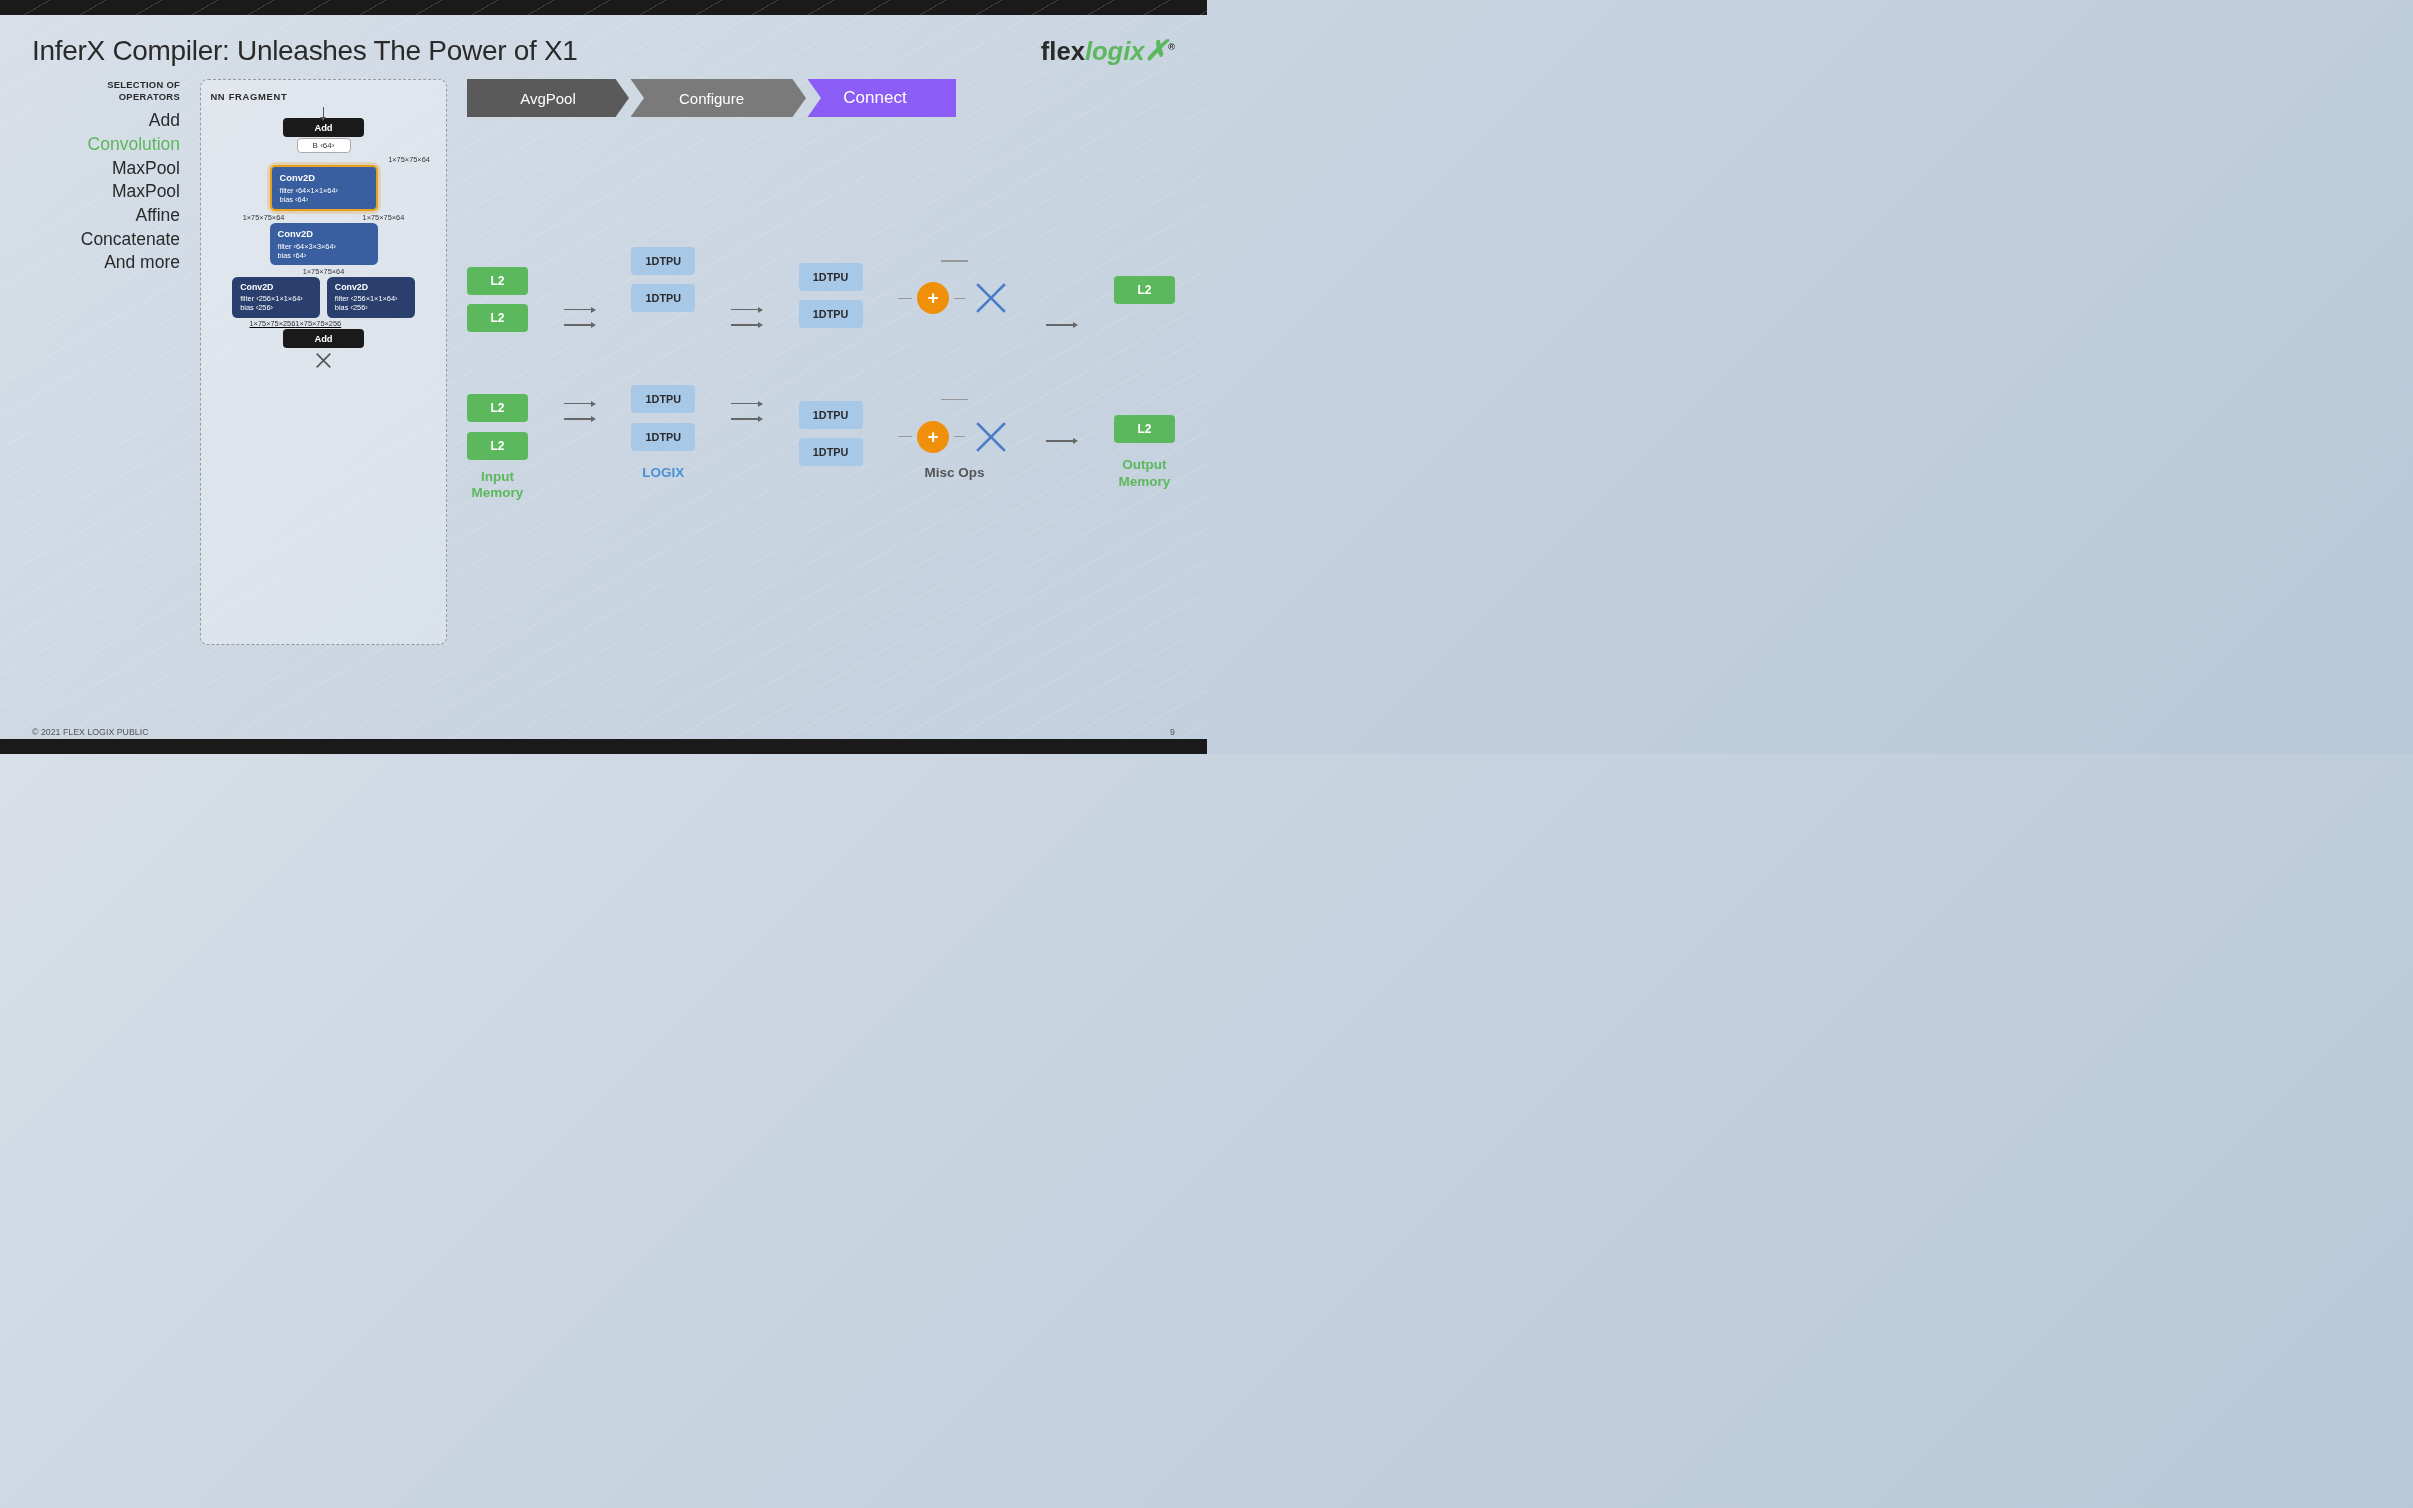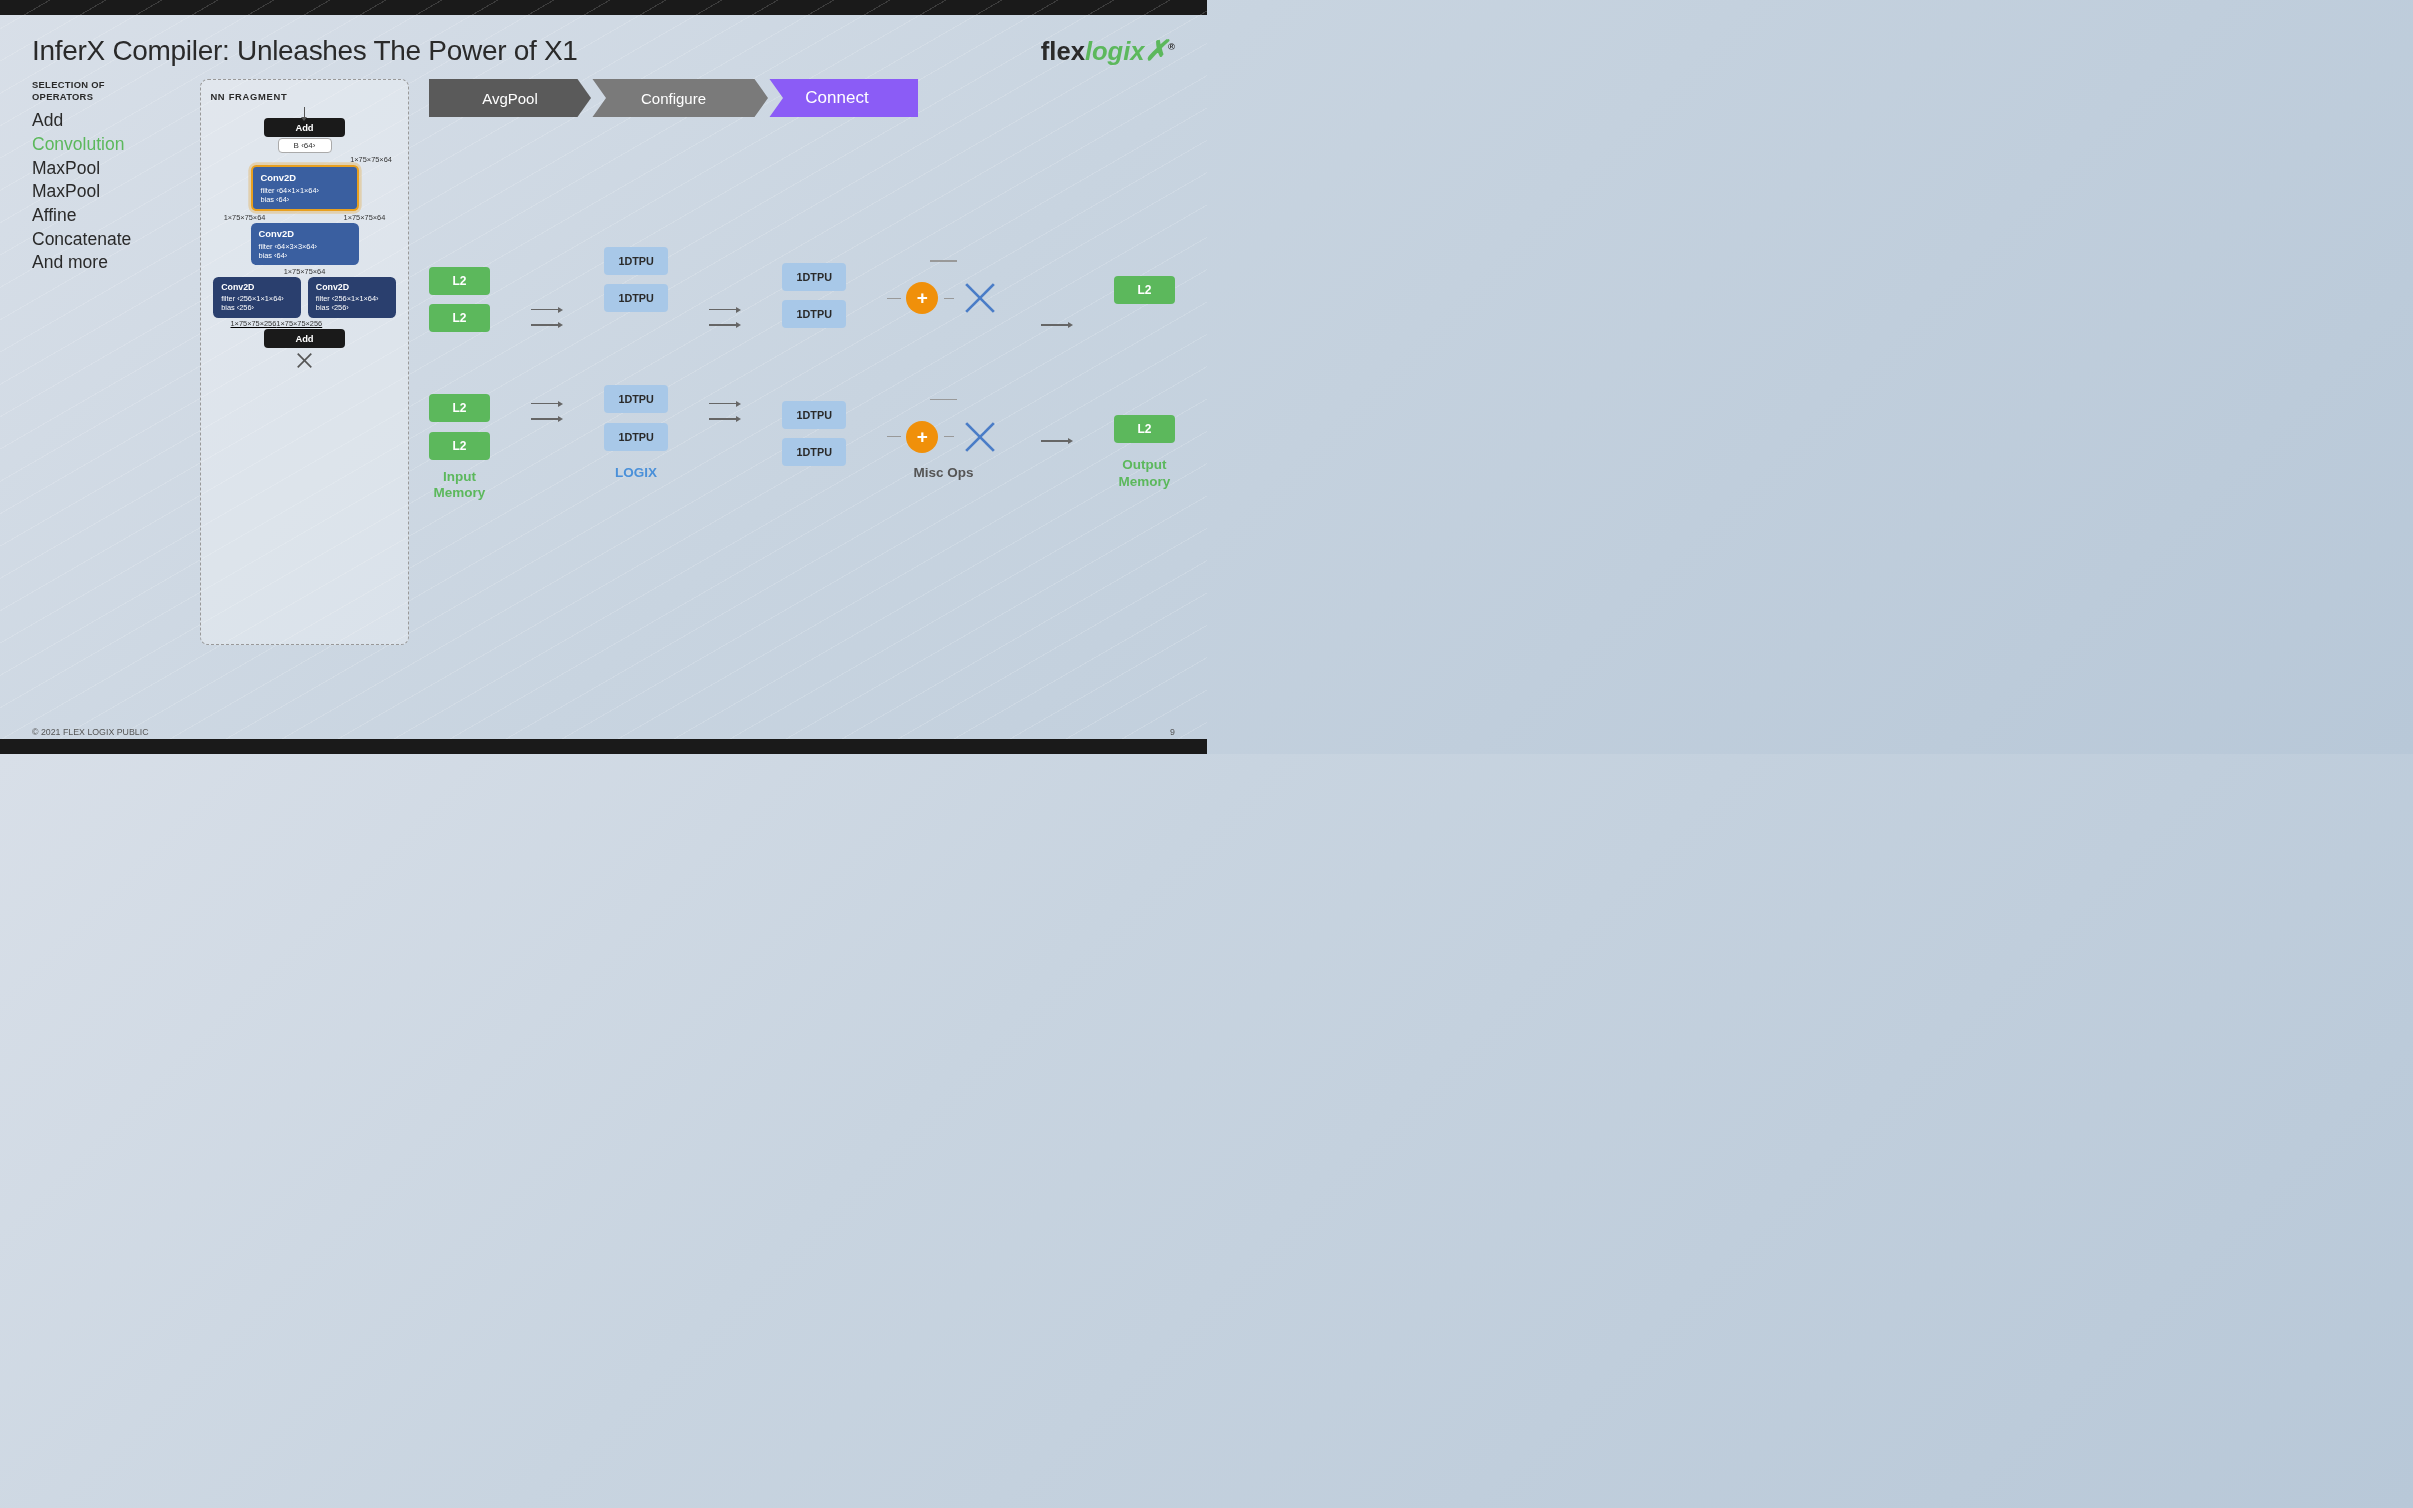--- a/index.html
+++ b/index.html
@@ -81,20 +81,21 @@
     }
     .main-row {
       display: flex;
       gap: 20px;
       height: 566px;
     }
     
     .left-panel {
       width: 148px;
       flex-shrink: 0;
+      text-align: right;
     }
     .operators-title {
       font-size: 9.4px;
       font-weight: 700;
       color: #2a2a2a;
       text-transform: uppercase;
       letter-spacing: 0.3px;
       margin-bottom: 6.7px;
       line-height: 1.3;
     }
@@ -107,21 +108,21 @@
     .operator-item {
       font-size: 17.5px;
       color: #2a2a2a;
       font-weight: 400;
     }
     .operator-item.green {
       color: #5cb85c;
     }
     
     .nn-fragment-container {
-      width: 209px;
+      width: 247px;
       flex-shrink: 0;
       border: 1.3px dashed #999;
       border-radius: 8px;
       background: rgba(255,255,255,0.3);
       padding: 10.8px 9.4px 8px 9.4px;
       position: relative;
     }
     .nn-label {
       font-size: 9.4px;
       font-weight: 700;

